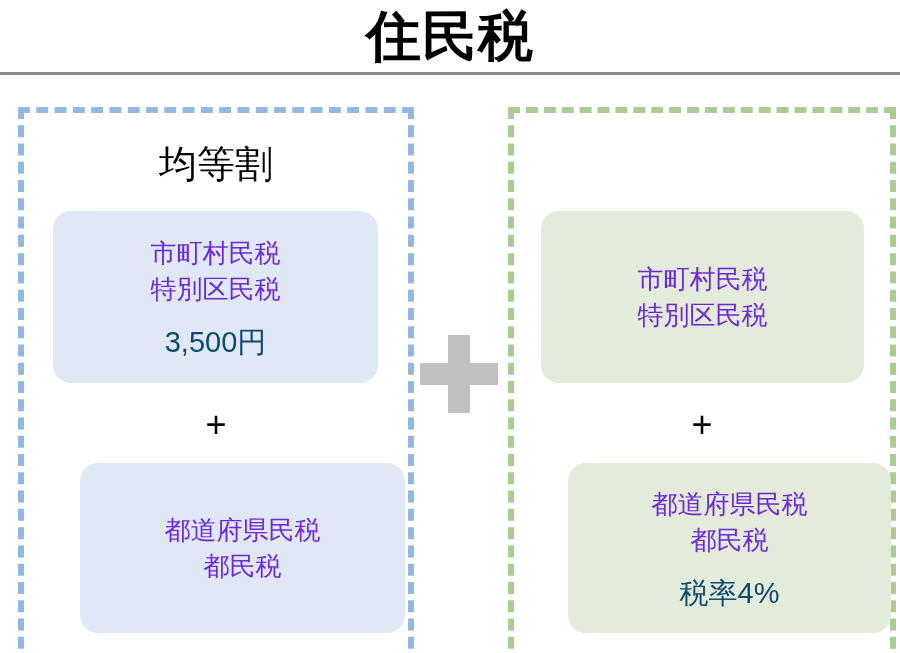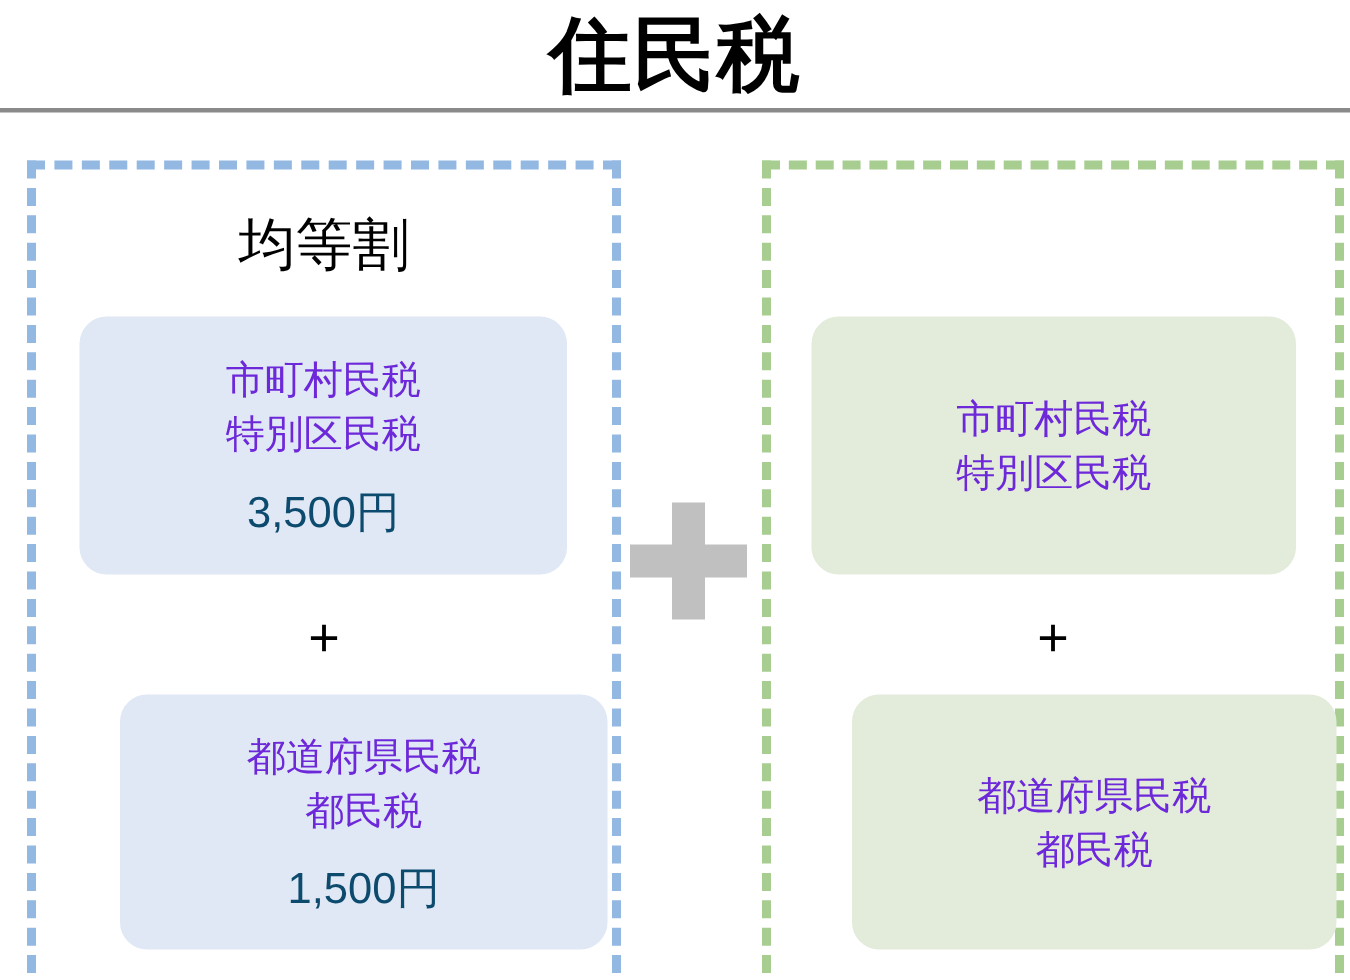--- a/index.html
+++ b/index.html
@@ -176,21 +176,20 @@
     <div class="card-value">3,500円</div>
   </div>
 
   <div class="card-plus">+</div>
 
   <div class="card card-bottom">
     <div class="card-subject">
       <span>都道府県民税</span><br>
       <span>都民税</span>
     </div>
-    <div class="card-value">1,500円</div>
   </div>
 
 </div>
 
 <div class="big-plus">
   <div class="bar-h"></div>
   <div class="bar-v"></div>
 </div>
 
 <div class="panel panel-right">
@@ -203,15 +202,16 @@
     </div>
   </div>
 
   <div class="card-plus">+</div>
 
   <div class="card card-bottom">
     <div class="card-subject">
       <span>都道府県民税</span><br>
       <span>都民税</span>
     </div>
+    <div class="card-value">税率4%</div>
   </div>
 
 </div>
 
 </body></html>

